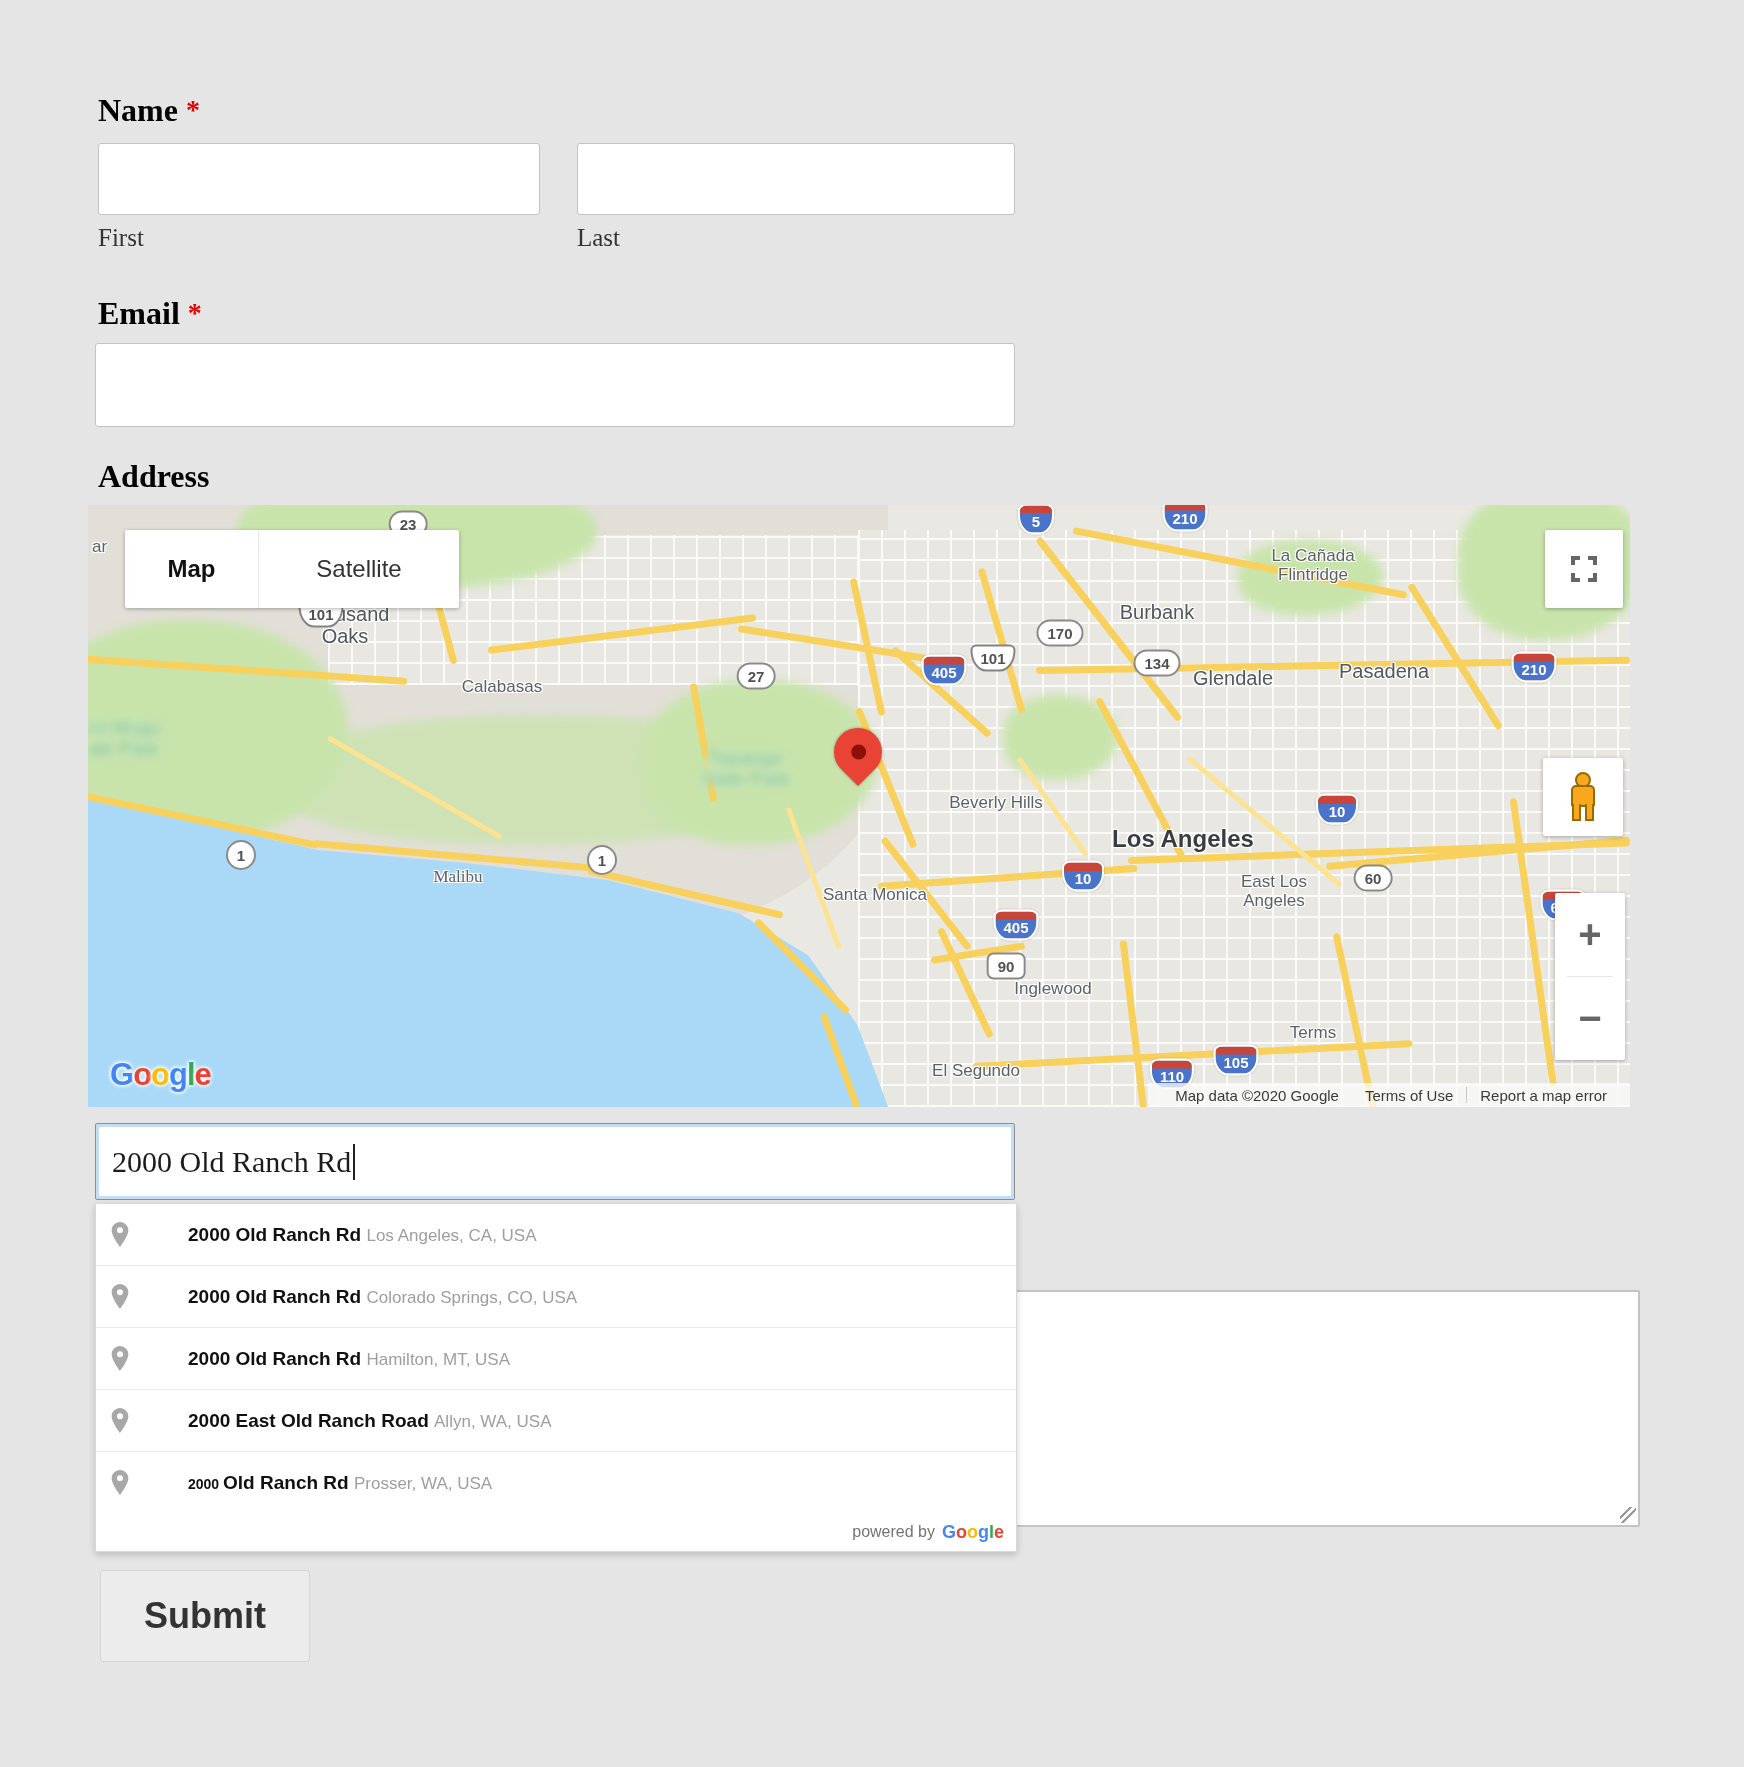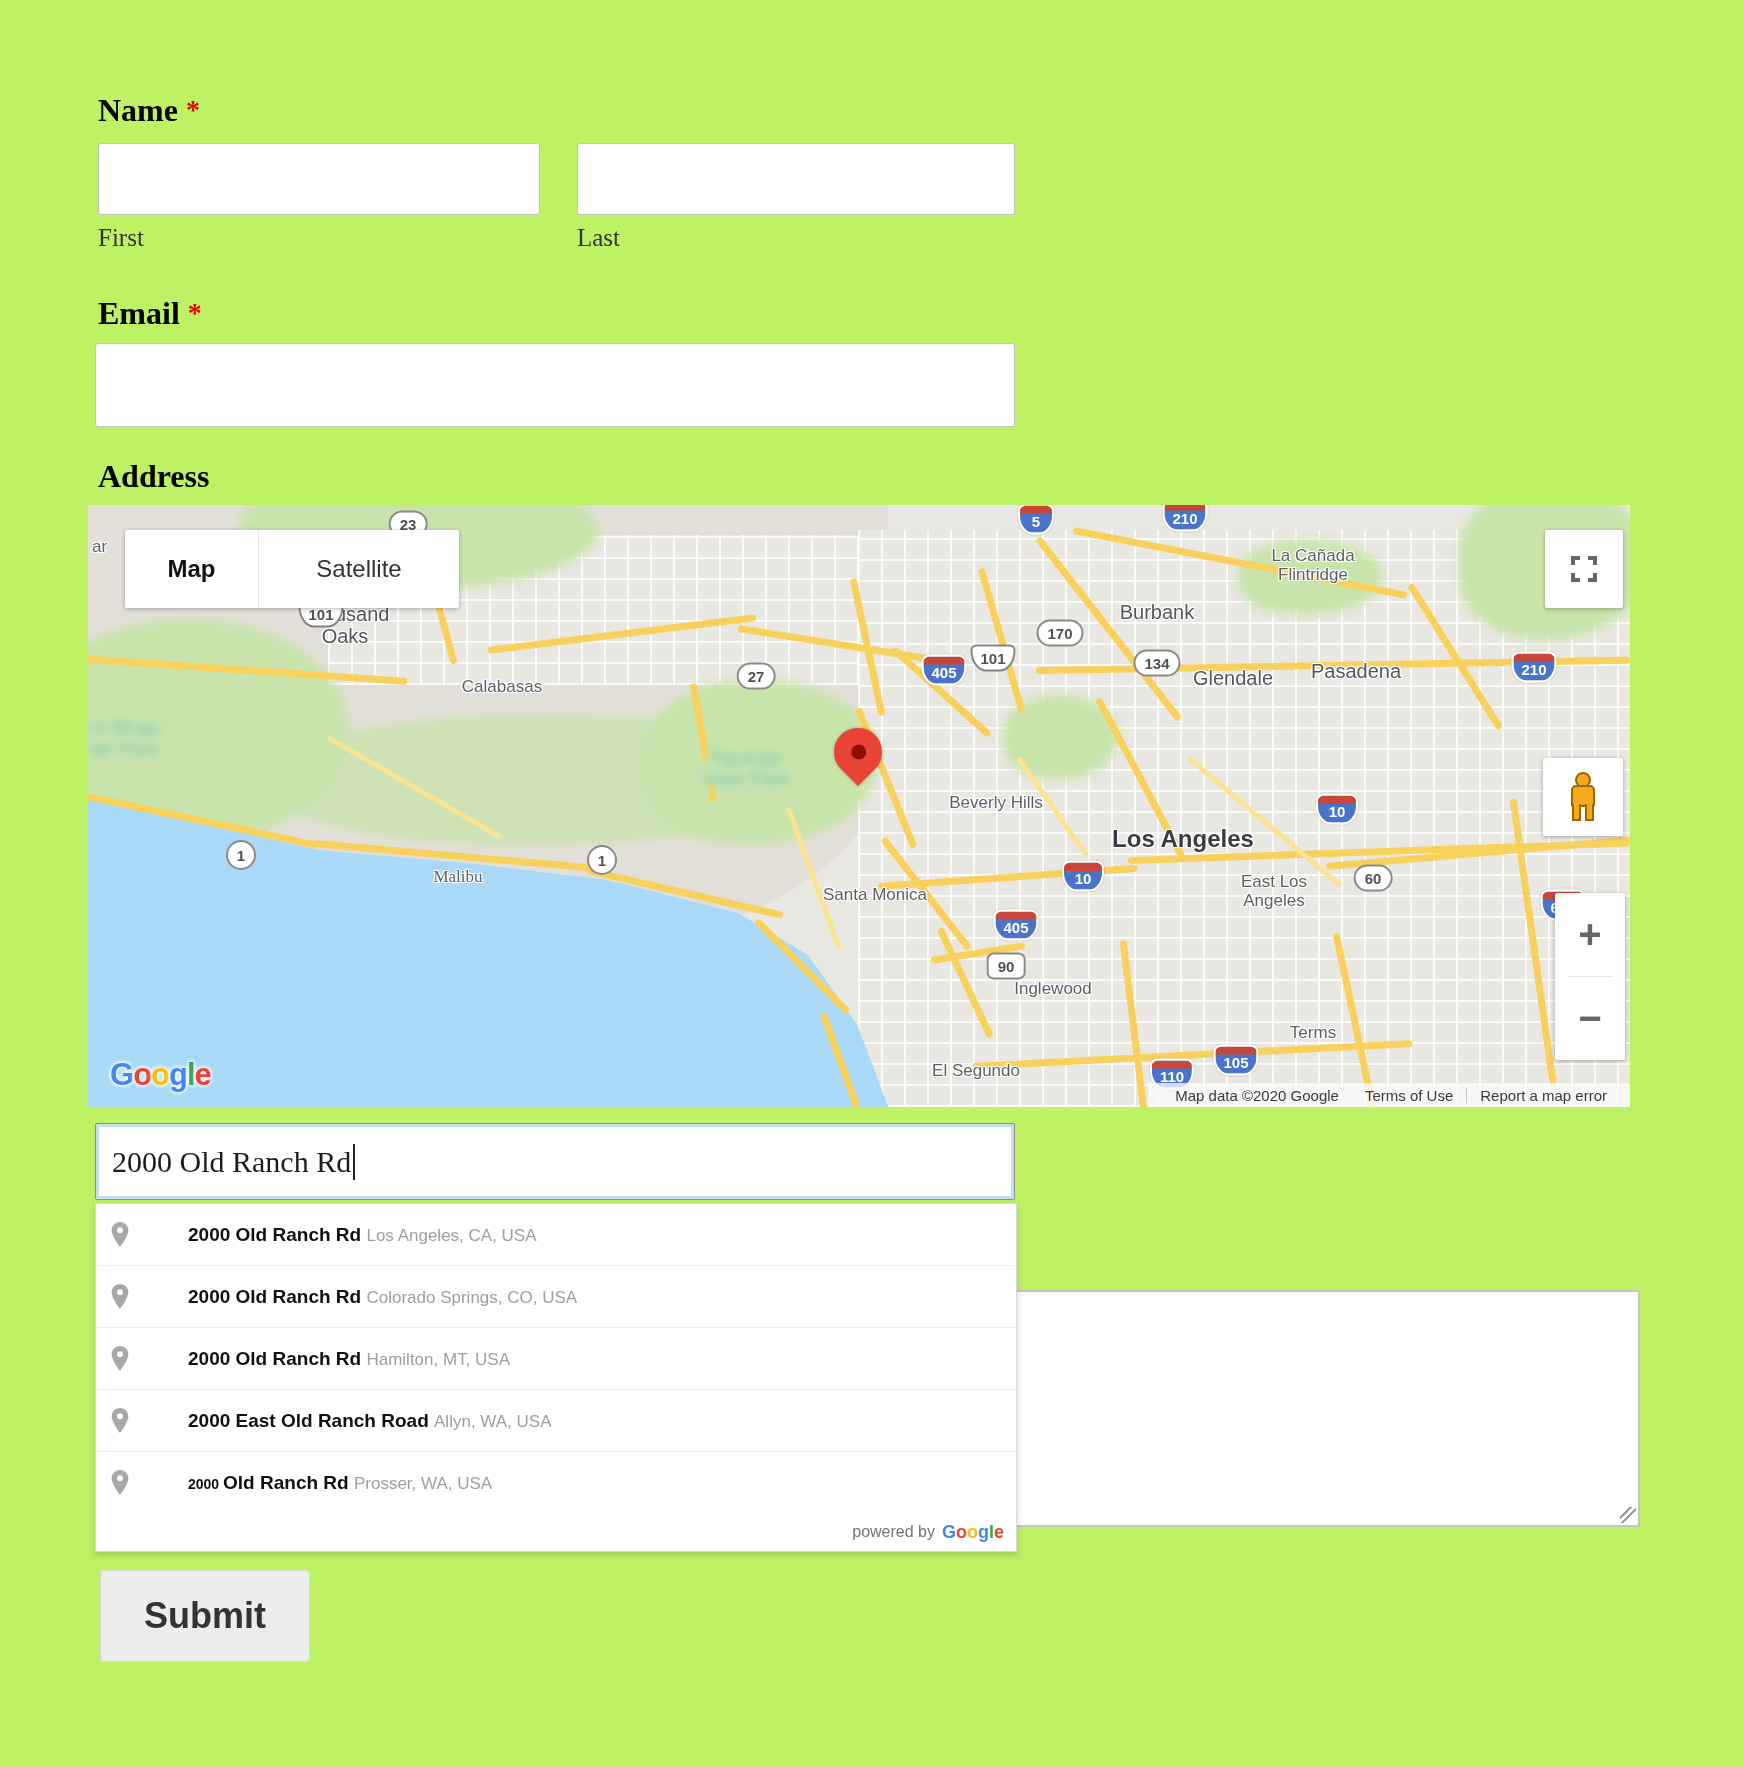--- a/index.html
+++ b/index.html
@@ -1,16 +1,16 @@
 <!DOCTYPE html>
 <html><head>
 <meta charset="utf-8">
 <style>
   html,body{margin:0;padding:0;background:#fff;}
-  #page{position:relative;width:1744px;height:1767px;background:#bef264;overflow:hidden;
+  #page{position:relative;width:1744px;height:1767px;background:#e5e5e5;overflow:hidden;
         font-family:"Liberation Serif",serif;}
 
   
   .f-label{position:absolute;font:bold 32px "Liberation Serif",serif;color:#000;}
   .req{color:#e60000;font-size:28px;margin-left:8px;vertical-align:2px;}
   .sub-label{position:absolute;font:25px "Liberation Serif",serif;color:#333;}
   .t-input{position:absolute;border:1px solid #c2c2c2;border-radius:3px;background:#fff;
            font:30px "Liberation Serif",serif;color:#222;padding:0 14px;box-sizing:border-box;outline:none;}
 
   
@@ -189,21 +189,21 @@
         <span class="mlbl town" style="left: 257px; top: 120px;">Thousand
 Oaks</span>
         <span class="mlbl city" style="left: 414px; top: 182px;">Calabasas</span>
         <span class="mlbl park left" style="left: 0px; top: 233px;">int Mugu
 ate Park</span>
         <span class="mlbl park" style="left: 657px; top: 263px;">Topanga
 State Park</span>
         <span class="mlbl city" style="left: 370px; top: 372px; font-family: Liberation Serif, serif;">Malibu</span>
         <span class="mlbl town" style="left: 1069px; top: 107px;">Burbank</span>
         <span class="mlbl town" style="left: 1145px; top: 173px;">Glendale</span>
-        <span class="mlbl town" style="left: 1268px; top: 166px;">Pasadena</span>
+        <span class="mlbl town" style="left: 1296px; top: 166px;">Pasadena</span>
         <span class="mlbl city" style="left: 1225px; top: 60px;">La Cañada
 Flintridge</span>
         <span class="mlbl city" style="left: 908px; top: 298px;">Beverly Hills</span>
         <span class="mlbl big" style="left: 1095px; top: 334px;">Los Angeles</span>
         <span class="mlbl city" style="left: 1186px; top: 386px;">East Los
 Angeles</span>
         <span class="mlbl city" style="left: 787px; top: 390px;">Santa Monica</span>
         <span class="mlbl city" style="left: 965px; top: 484px;">Inglewood</span>
         <span class="mlbl city" style="left: 888px; top: 566px;">El Segundo</span>
         <span class="mlbl city" style="left: 1225px; top: 528px;">Terms</span>

